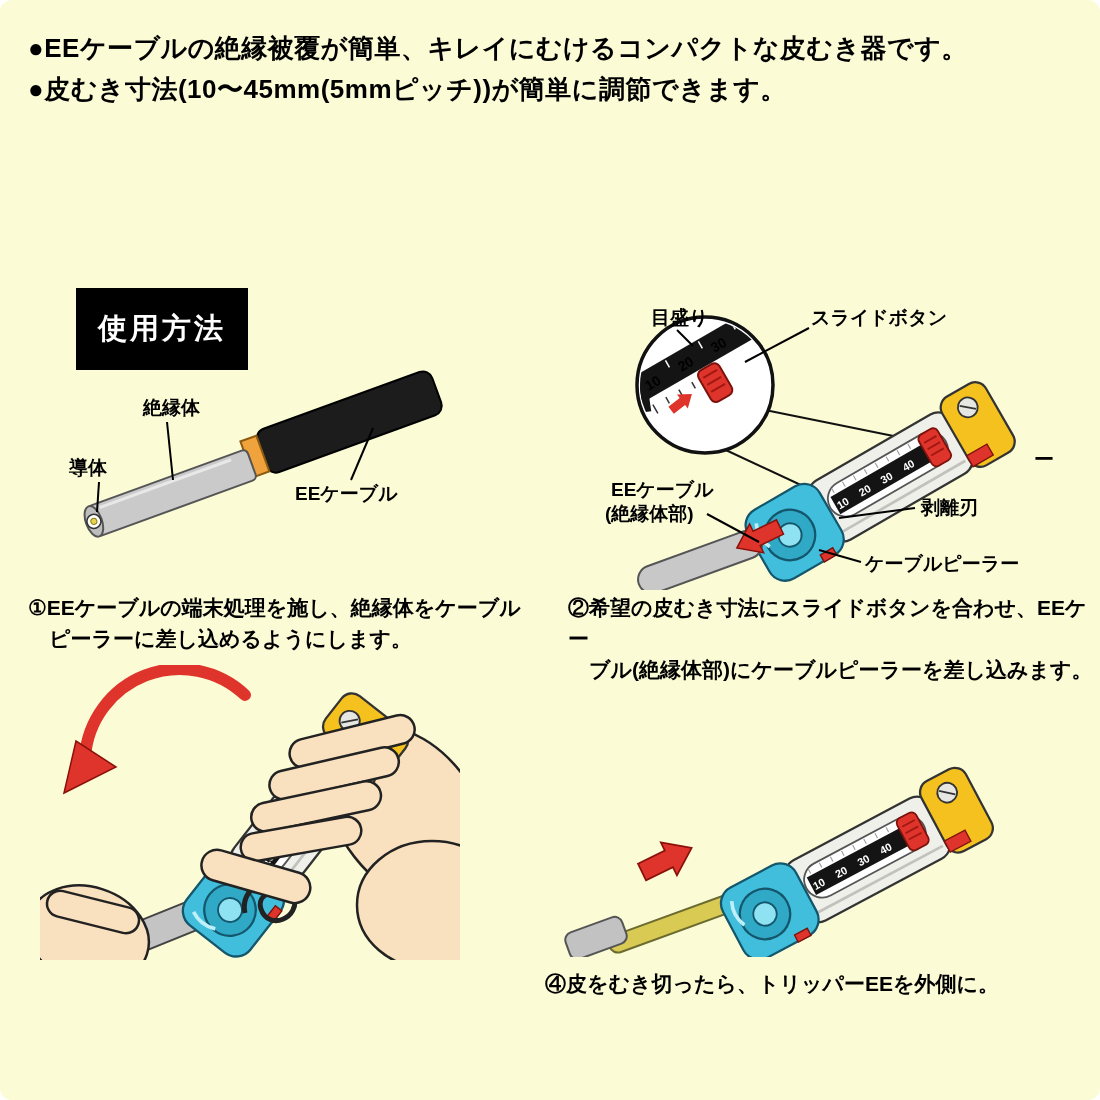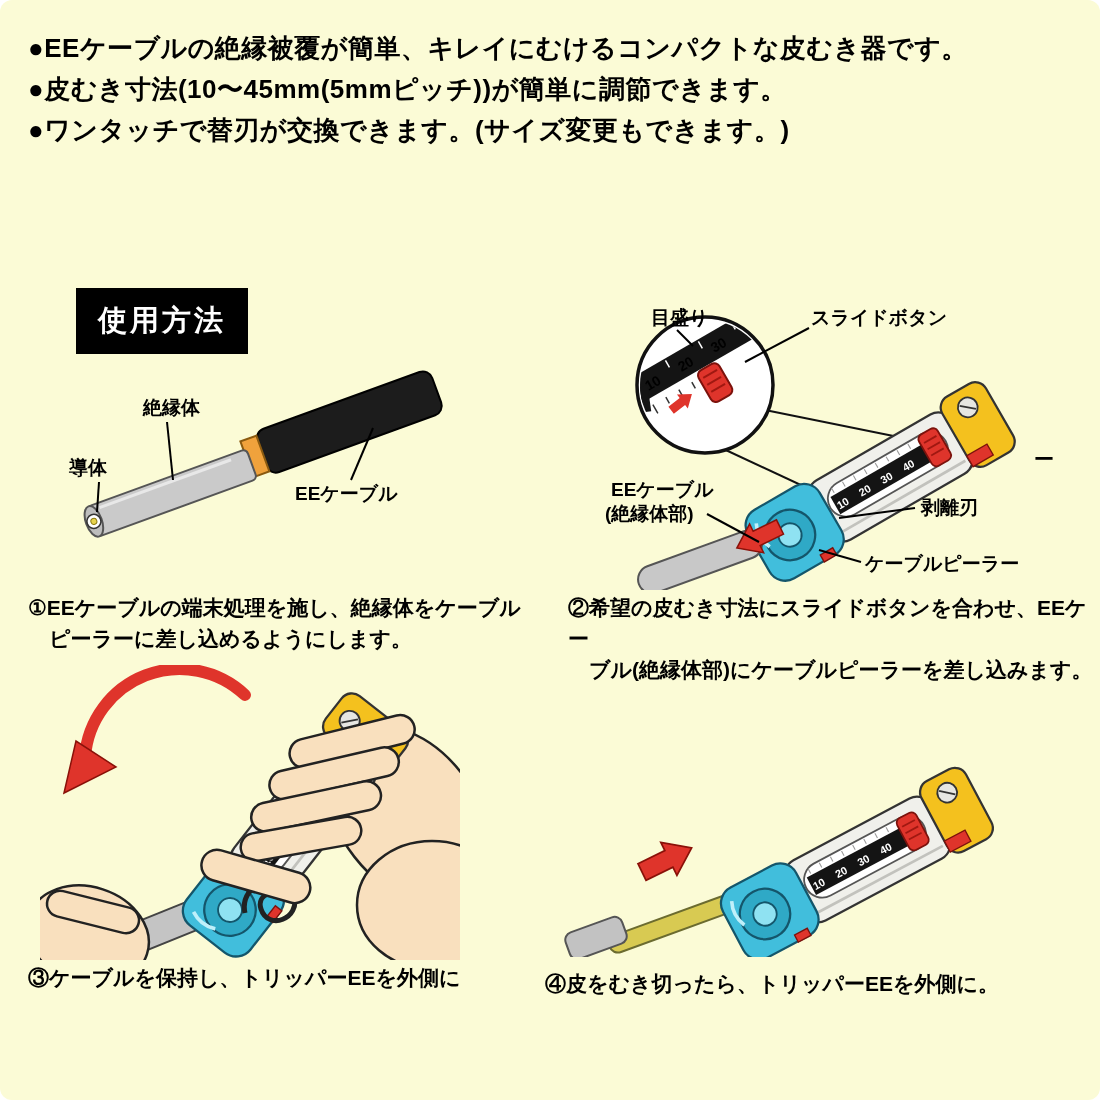--- a/index.html
+++ b/index.html
@@ -4,21 +4,21 @@
 <style>
   html,body{margin:0;padding:0;}
   .page{
     position:relative;width:1100px;height:1100px;background:#FBFBD6;
     font-family:"Liberation Sans",sans-serif;color:#000;overflow:hidden;border-radius:12px;
   }
   .bullets{position:absolute;left:28px;top:28px;font-size:26px;font-weight:bold;letter-spacing:.5px;}
   .bullets div{line-height:41px;white-space:nowrap;}
   .section-title{
     position:absolute;left:76px;top:288px;background:#000;color:#fff;
-    font-size:29px;font-weight:bold;padding:13px 22px;letter-spacing:3px;
+    font-size:29px;font-weight:bold;padding:21px 22px;letter-spacing:3px;
   }
   .caption{position:absolute;font-size:21px;font-weight:bold;line-height:31px;}
   .caption .indent{padding-left:21px;}
   .cap1{left:28px;top:592px;}
   .cap2{left:568px;top:592px;}
   .cap3{left:28px;top:962px;}
   .cap4{left:545px;top:968px;}
   .ill{position:absolute;}
   .ill text{font-family:"Liberation Sans",sans-serif;font-weight:bold;fill:#000;}
   .lbl{font-size:19px;}
@@ -74,21 +74,20 @@
           <rect x="58" y="90" width="16" height="9" fill="#DF342B" stroke="#7C120C" stroke-width="1.5"></rect>
           <path d="M14 24 q-7 15 0 30" stroke="#BFF0FA" stroke-width="4" fill="none"></path>
         </g>
       </g>
     </defs>
   </svg>
 
   <div class="bullets">
     <div>●EEケーブルの絶縁被覆が簡単、キレイにむけるコンパクトな皮むき器です。</div>
     <div>●皮むき寸法(10〜45mm(5mmピッチ))が簡単に調節できます。</div>
-    <div>●ワンタッチで替刃が交換できます。(サイズ変更もできます。)</div>
   </div>
 
   <div class="section-title">使用方法</div>
 
   <span class="stray-dash">ー</span>
 
   <svg id="svg-step1" class="ill" width="410" height="220" viewBox="0 0 410 220" xmlns="http://www.w3.org/2000/svg">
     <g transform="rotate(-20 200 115)">
       <rect x="211" y="82" width="186" height="46" rx="10" fill="#1C1C1C" stroke="#000" stroke-width="2"></rect>
       <rect x="195" y="86" width="17" height="38" fill="#F0A23C" stroke="#8A5A10" stroke-width="2"></rect>
@@ -225,20 +224,19 @@
     <div>①EEケーブルの端末処理を施し、絶縁体をケーブル</div>
     <div class="indent">ピーラーに差し込めるようにします。</div>
   </div>
 
   <div class="caption cap2">
     <div>②希望の皮むき寸法にスライドボタンを合わせ、EEケー</div>
     <div class="indent">ブル(絶縁体部)にケーブルピーラーを差し込みます。</div>
   </div>
 
   <div class="caption cap3">
-    <div>③ケーブルを保持し、トリッパーEEを外側に</div>
   </div>
 
   <div class="caption cap4">
     <div>④皮をむき切ったら、トリッパーEEを外側に。</div>
   </div>
 
 </div>
 
 </body></html>

